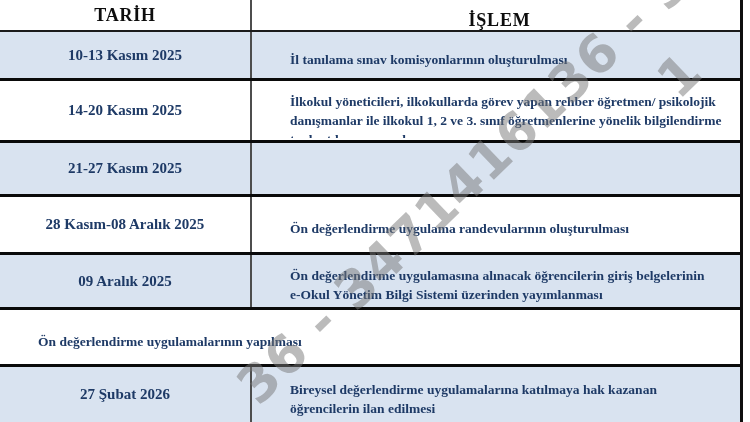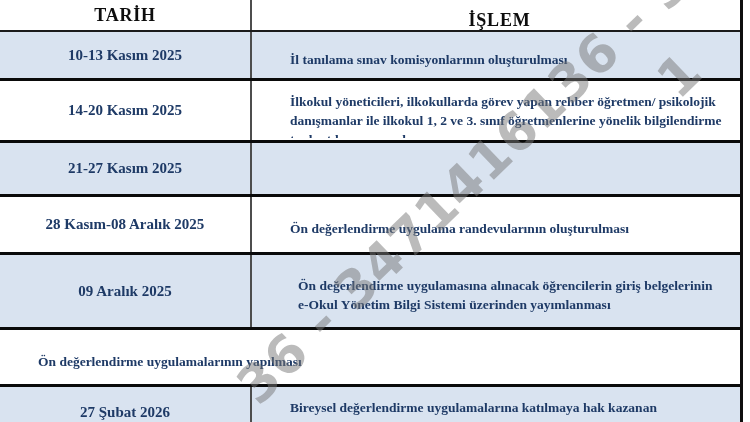--- a/index.html
+++ b/index.html
@@ -35,21 +35,21 @@
     border-bottom: 3px solid #0a0a0a;
     background: #ffffff;
     flex: 0 0 auto;
   }
   .row.alt { background: #d9e3f0; }
   .row.last { border-bottom: none; flex: 1 1 auto; }
   .r1 { height: 49px; }
   .r2 { height: 62px; }
   .r3 { height: 54px; }
   .r4 { height: 58px; }
-  .r5 { height: 75px; gap: 8px; }
+  .r5 { height: 55px; }
   .r6 { height: 57px; }
   .c-date {
     flex: 0 0 252px;
     width: 252px;
     border-right: 2px solid #4d4d4d;
     box-sizing: border-box;
     display: flex;
     align-items: center;
     justify-content: center;
     text-align: center;

